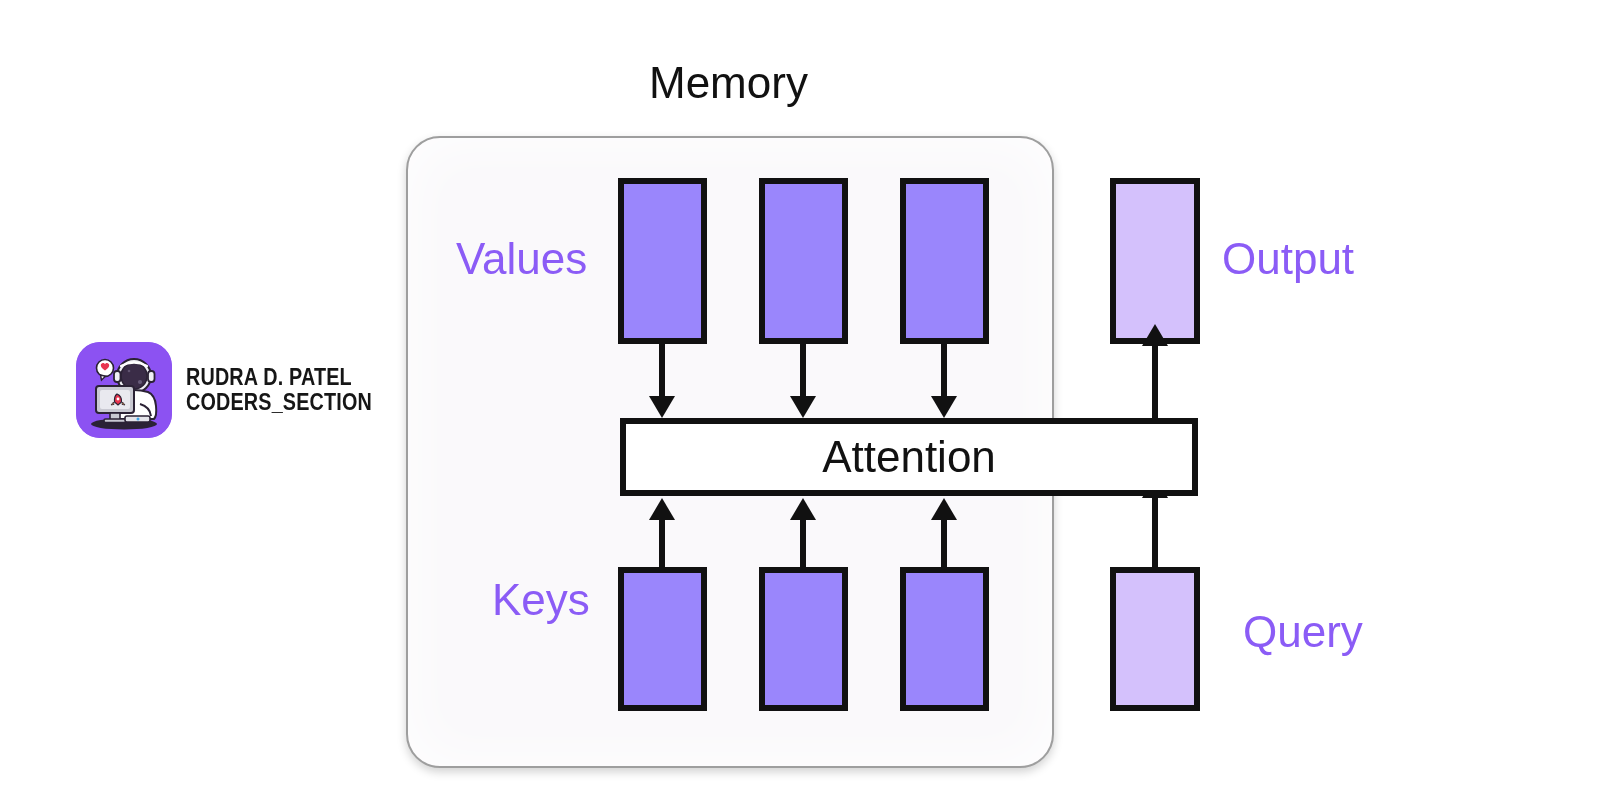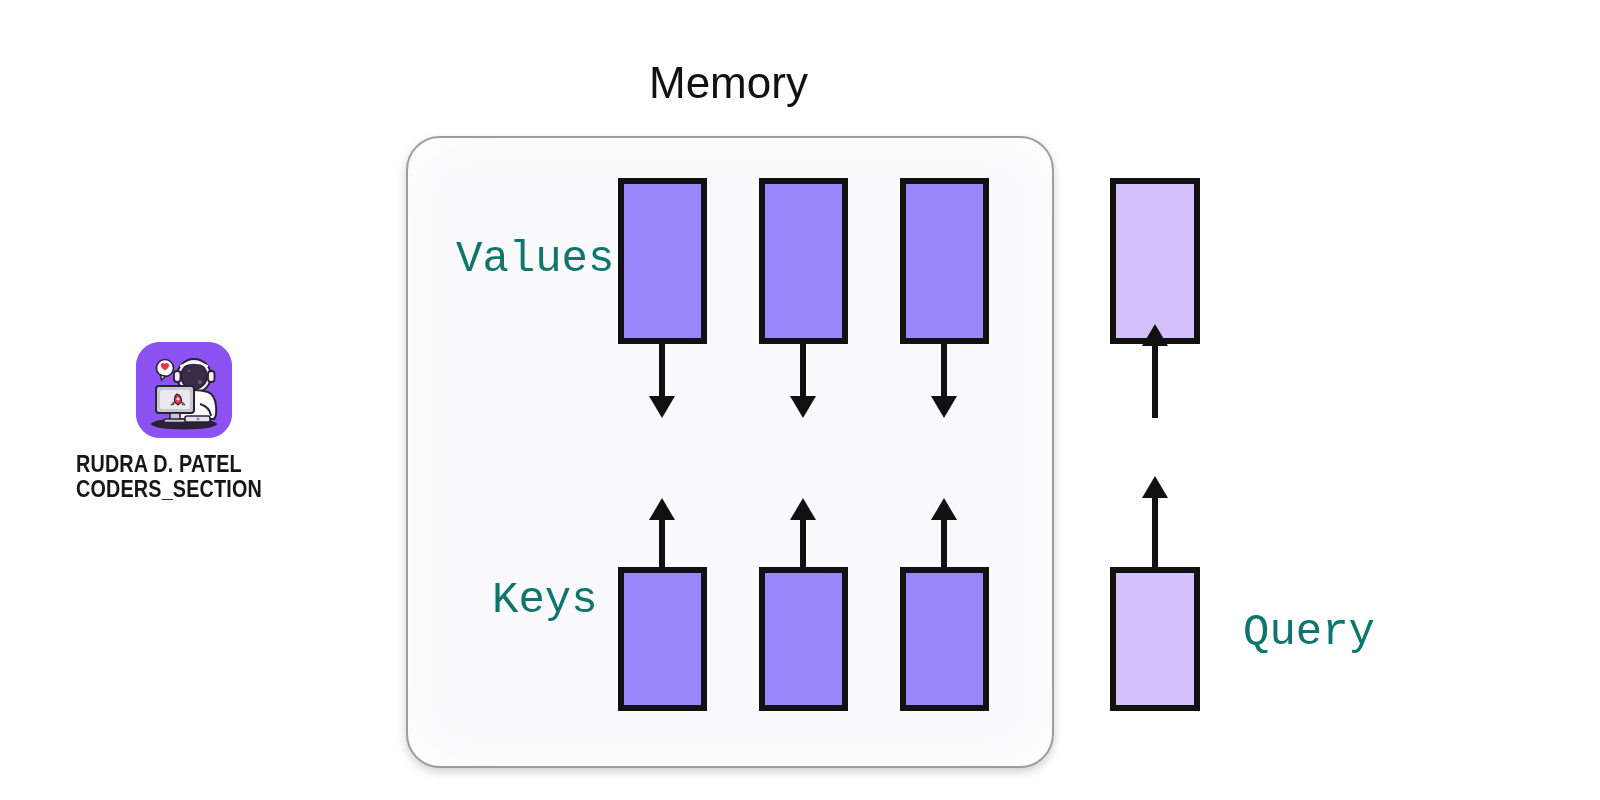--- a/index.html
+++ b/index.html
@@ -17,21 +17,20 @@
   }
 
   
   .brand {
     position: absolute;
     left: 76px;
     top: 342px;
     display: flex;
     align-items: center;
     gap: 14px;
-    flex-direction: column;
   }
   .brand-logo {
     width: 96px;
     height: 96px;
     border-radius: 24px;
     background: #8c52f2;
     position: relative;
     overflow: hidden;
     flex: none;
   }
@@ -79,23 +78,22 @@
     background: #faf9fb;
     border: 2px solid #9e9e9e;
     border-radius: 34px;
     box-shadow: 0 4px 10px rgba(0,0,0,0.18), inset 0 0 60px rgba(255,255,255,0.9);
     box-sizing: border-box;
   }
 
   .row-label {
     position: absolute;
     font-size: 44px;
-    color: #0f766e;
+    color: #8b5cf6;
     white-space: nowrap;
-    font-family: Liberation Mono, monospace;
   }
   .label-values { left: 456px; top: 234px; }
   .label-keys   { left: 492px; top: 575px; }
   .label-output { left: 1222px; top: 234px; }
   .label-query  { left: 1219px; top: 607px; margin-left: 24px; }
 
   
   .cell {
     position: absolute;
     border: 6px solid #111;
@@ -225,20 +223,21 @@
 </div>
 
 <div class="stage">
 
   <div class="memory-label">Memory</div>
 
   <div class="memory-card"></div>
 
   <div class="row-label label-values">Values</div>
   <div class="row-label label-keys">Keys</div>
+  <div class="row-label label-output">Output</div>
   <div class="row-label label-query">Query</div>
 
   <div class="cell dark v1"></div>
   <div class="cell dark v2"></div>
   <div class="cell dark v3"></div>
 
   <div class="cell dark k1"></div>
   <div class="cell dark k2"></div>
   <div class="cell dark k3"></div>
 
@@ -249,14 +248,17 @@
   <div class="arrow down a-v2"></div>
   <div class="arrow down a-v3"></div>
 
   <div class="arrow up a-k1"></div>
   <div class="arrow up a-k2"></div>
   <div class="arrow up a-k3"></div>
 
   <div class="arrow up a-qry"></div>
   <div class="arrow up a-out"></div>
 
+  <div class="attention-box">
+    <span>Attention</span>
+  </div>
 
 </div>
 
 </body></html>

